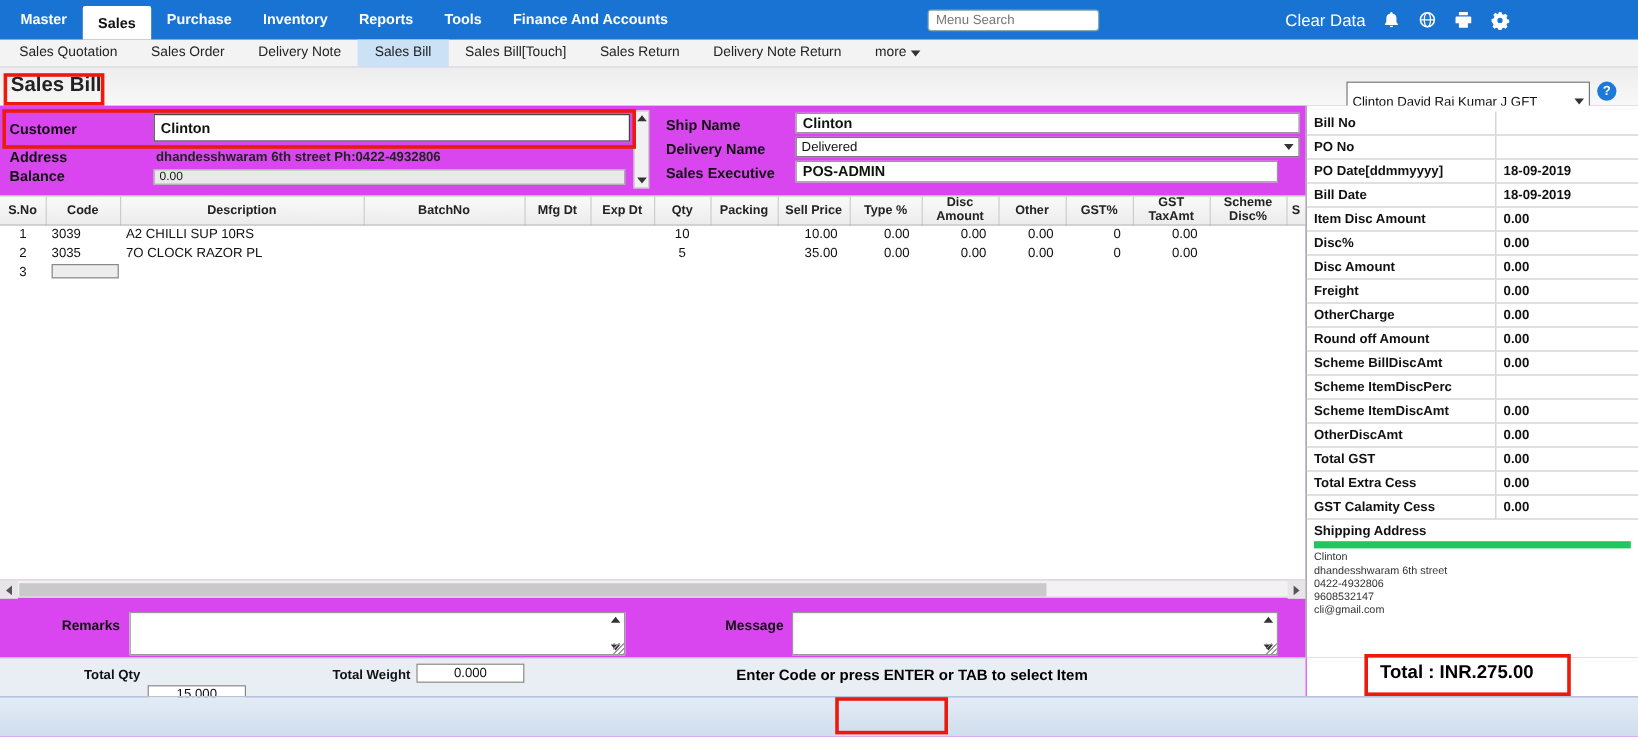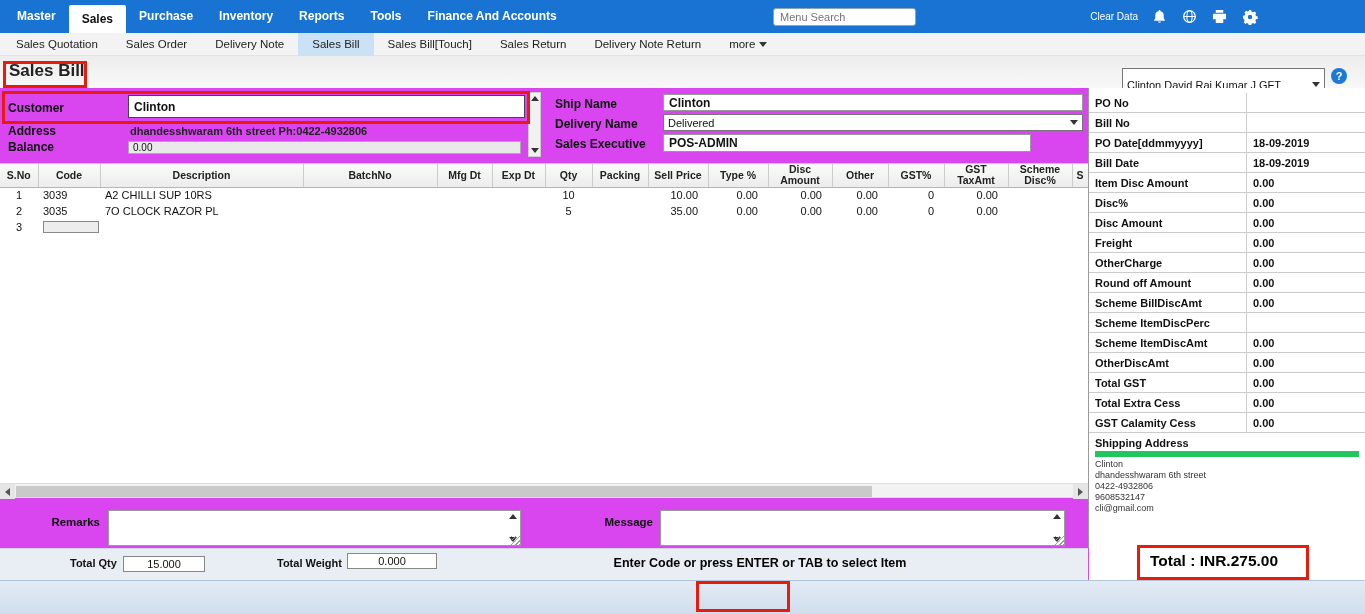--- a/index.html
+++ b/index.html
@@ -5,21 +5,21 @@
   *{margin:0;padding:0;box-sizing:border-box;font-family:"Liberation Sans",sans-serif}
   body{background:#fff}
   #app{position:relative;width:1365px;height:614px;background:#d946ef;overflow:hidden}
 
   
   #topbar{position:absolute;top:0;left:0;width:1365px;height:33px;background:#1873d3;display:flex;align-items:center;padding-left:4px}
   .menu-item{color:#fff;font-weight:bold;font-size:12px;padding:0 13px;height:33px;line-height:33px;cursor:pointer;white-space:nowrap}
   .menu-item.active{background:#fff;color:#111;height:28px;line-height:28px;align-self:flex-end;border-radius:2px 2px 0 0}
   #menusearch{position:absolute;left:773px;top:8px;width:143px;height:18px;border:1px solid #8aa;border-radius:3px;font-size:11px;padding:0 6px;color:#444}
   #topright{position:absolute;right:107px;top:0;height:33px;display:flex;align-items:center;gap:13px}
-  .cleardata{color:#fff;font-size:10px;cursor:pointer;white-space:nowrap}
+  .cleardata{color:#fff;font-size:14px;cursor:pointer;white-space:nowrap}
   .tb-icon{width:17px;height:17px;display:flex;align-items:center;justify-content:center;cursor:pointer}
 
   
   #subnav{position:absolute;top:33px;left:0;width:1365px;height:23px;background:#f3f3f3;display:flex;align-items:center;border-bottom:1px solid #e2e2e2;padding-left:2px}
   .sub-item{font-size:11.5px;color:#222;padding:0 14px;height:23px;line-height:23px;cursor:pointer;white-space:nowrap;display:flex;align-items:center;gap:4px}
   .sub-item.active{background:#cbe1f6}
 
   
   #titlebar{position:absolute;top:56px;left:0;width:1365px;height:32px;background:linear-gradient(#ededed,#f8f8f8)}
   #pagetitle{position:absolute;left:9px;top:5px;font-size:17px;font-weight:bold;color:#222}
@@ -161,21 +161,21 @@
   </div>
 
   <div class="flabel" style="left:555px;top:97px">Ship Name</div>
   <input class="fin bold-in" style="left: 663px; top: 94px; width: 420px; height: 17px; border-color: rgb(153, 153, 153);" value="Clinton">
   <div class="flabel" style="left:555px;top:117px">Delivery Name</div>
   <div class="sel" style="left:663px;top:114px;width:420px;height:17px">
     <span>Delivered</span>
     <span class="car-d"></span>
   </div>
   <div class="flabel" style="left:555px;top:137px">Sales Executive</div>
-  <input class="fin bold-in" style="left: 663px; top: 134px; width: 368px; height: 18px; border-color: rgb(153, 153, 153);" value="POS-ADMIN">
+  <input class="fin bold-in" style="left: 663px; top: 134px; width: 402px; height: 18px; border-color: rgb(153, 153, 153);" value="POS-ADMIN">
 
   <div id="grid">
     <table>
       <colgroup>
         <col style="width:38px">
           <col style="width:62px">
           <col style="width:203px">
           <col style="width:134px">
         <col style="width:55px">
           <col style="width:53px">
@@ -276,34 +276,34 @@
   <div class="flabel" style="left:565px;top:516px;width:88px;text-align:right;font-size:11.5px">Message</div>
   <div class="ta-wrap" style="left:660px;top:510px;width:405px;height:36px">
     <textarea class="ta" style=""></textarea>
     <span class="car-u ta-arr-t"></span>
     <span class="car-d ta-arr-b"></span>
     <span class="grip"></span>
   </div>
 
   <div id="totalsstrip"></div>
   <div class="tslabel" style="left:70px;top:557px">Total Qty</div>
-  <input class="tsinput" style="left: 123px; top: 556px; width: 82px; height: 16px;" readonly="" value="15.000">
+  <input class="tsinput" style="left: 123px; top: 571px; width: 82px; height: 16px;" readonly="" value="15.000">
   <div class="tslabel" style="left:277px;top:557px">Total Weight</div>
   <input class="tsinput" style="left: 347px; top: 553px; width: 90px; height: 16px;" readonly="" value="0.000">
   <div id="hint">Enter Code or press ENTER or TAB to select Item</div>
   <div id="totalarea"></div>
   <div id="totaltext">Total : INR.275.00</div>
 
   <aside id="rightpanel">
     <div class="bp-row">
+        <div class="bp-label">Bill No</div>
+        <div class="bp-value"></div>
+      </div>
+    <div class="bp-row">
         <div class="bp-label">PO No</div>
-        <div class="bp-value"></div>
-      </div>
-    <div class="bp-row">
-        <div class="bp-label">Bill No</div>
         <div class="bp-value"></div>
       </div>
     <div class="bp-row">
         <div class="bp-label">PO Date[ddmmyyyy]</div>
         <div class="bp-value">18-09-2019</div>
       </div>
     <div class="bp-row">
         <div class="bp-label">Bill Date</div>
         <div class="bp-value">18-09-2019</div>
       </div>

